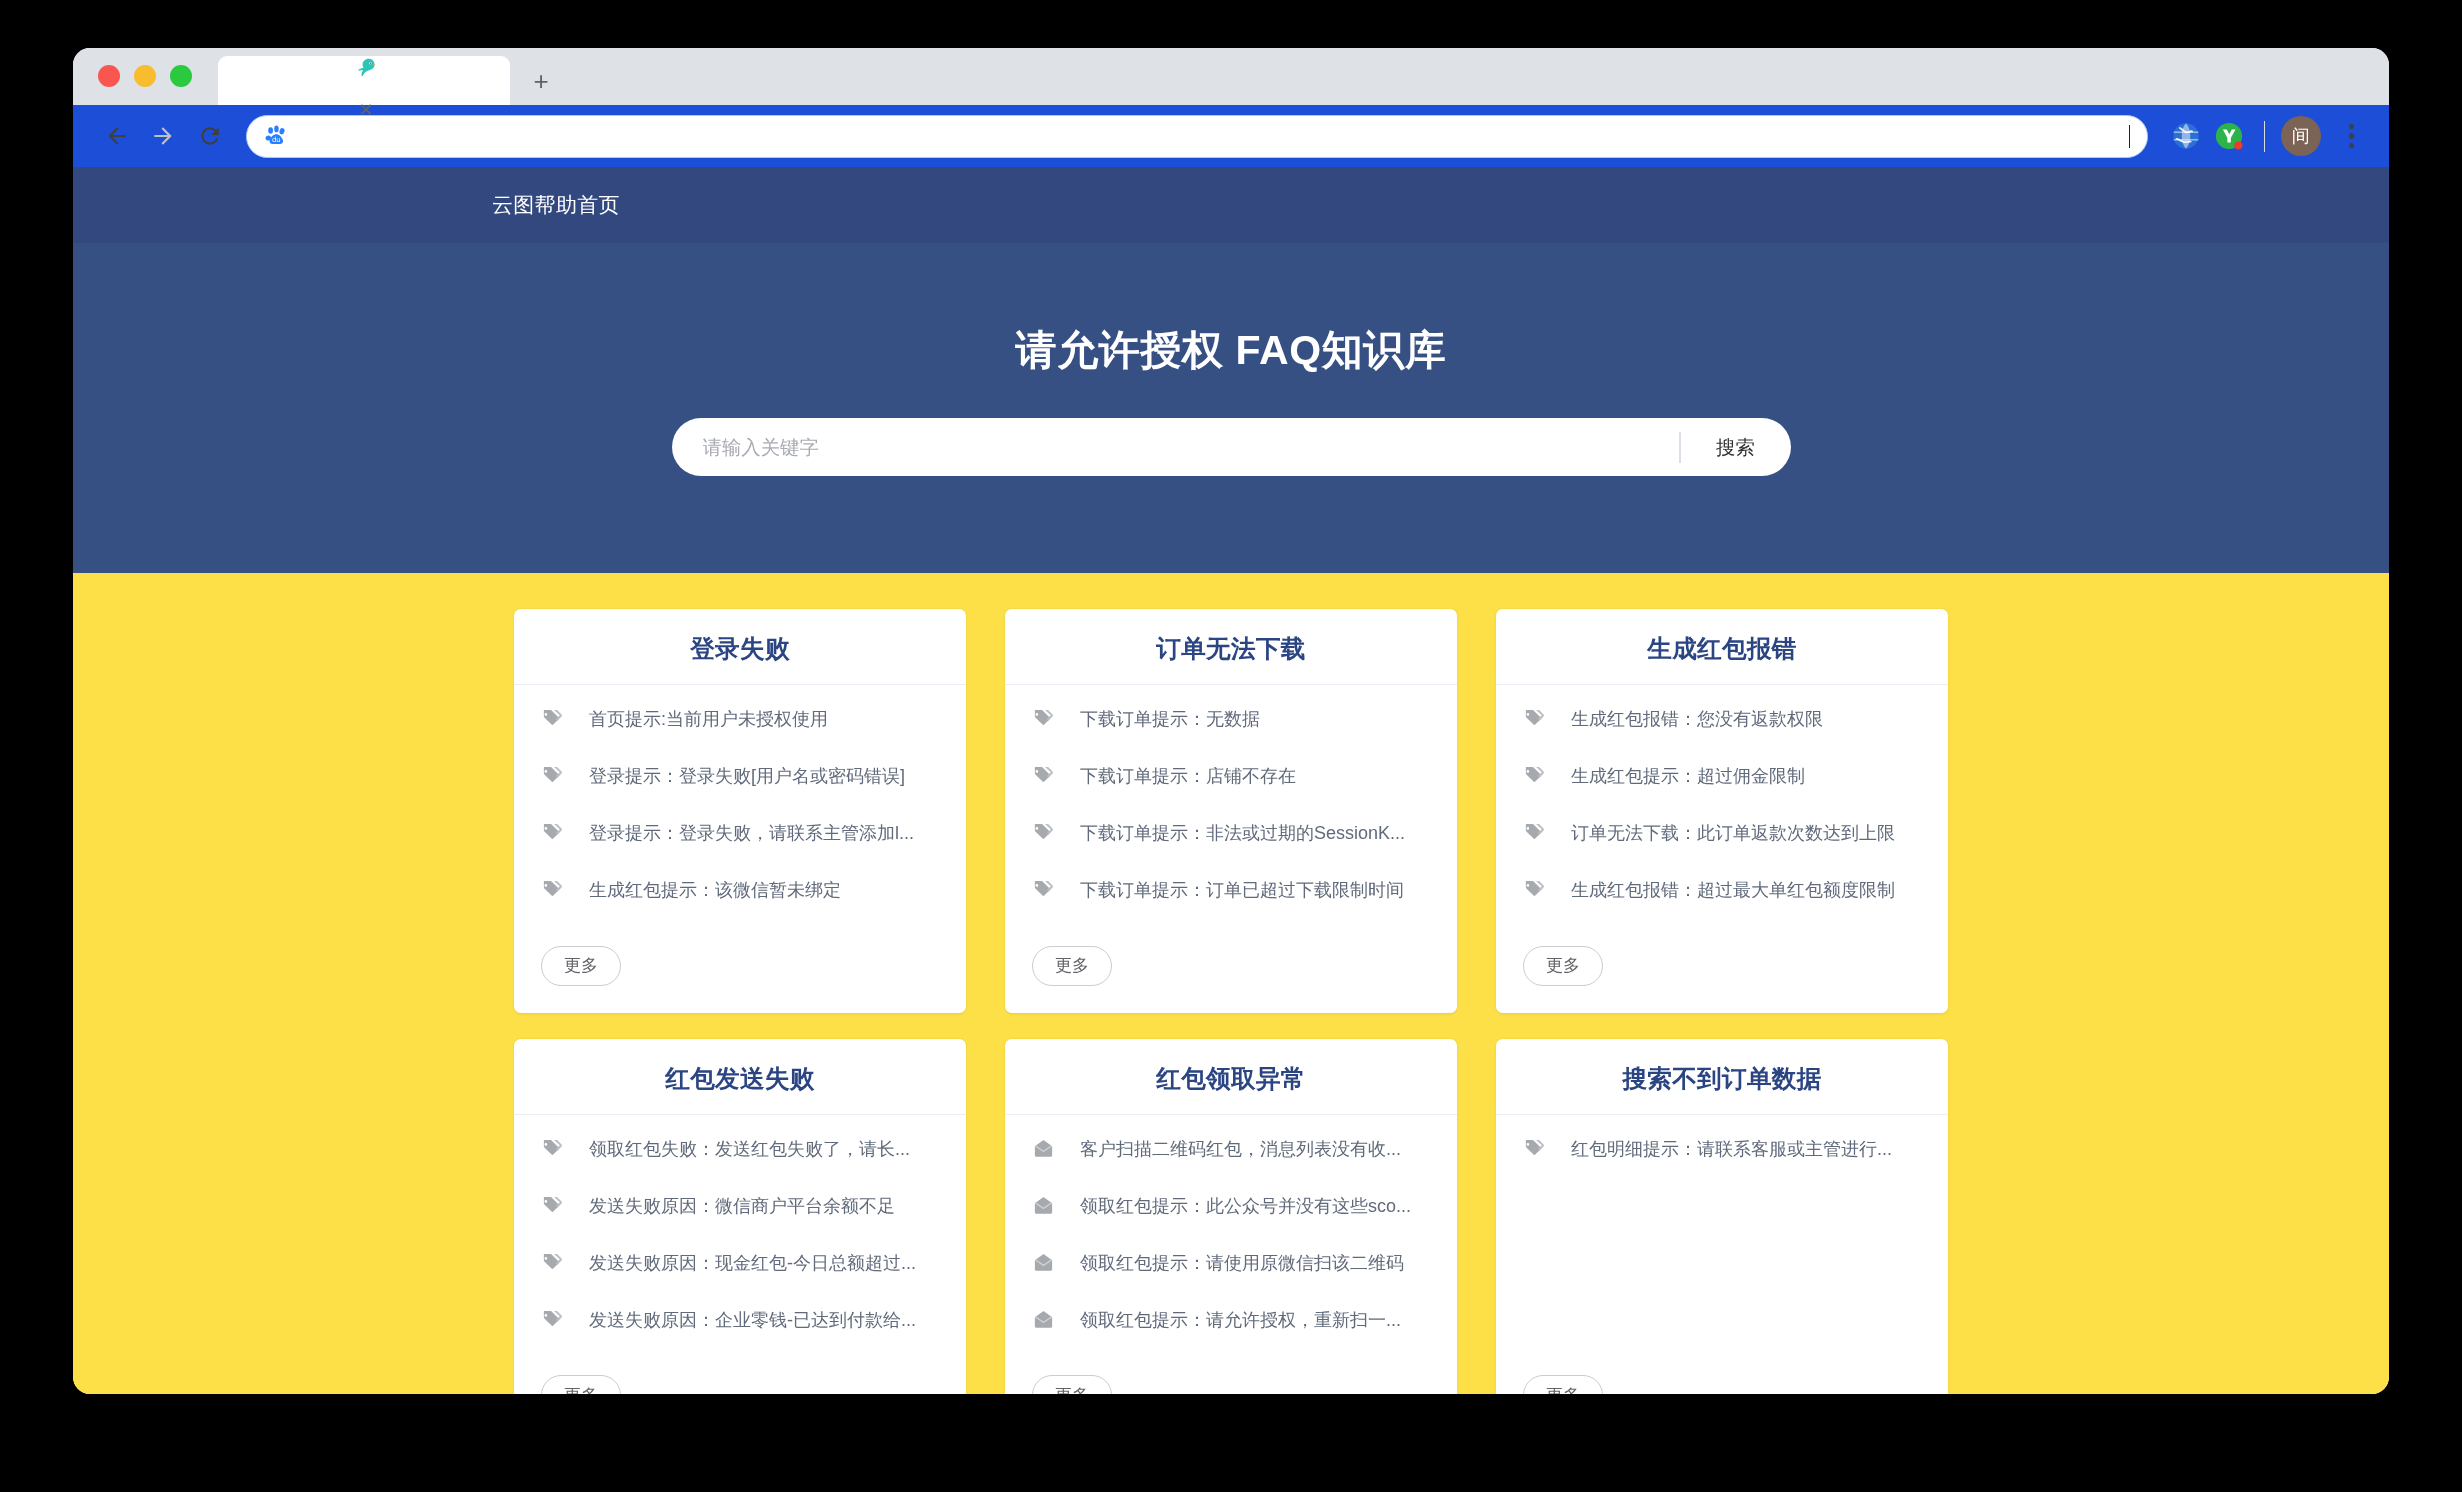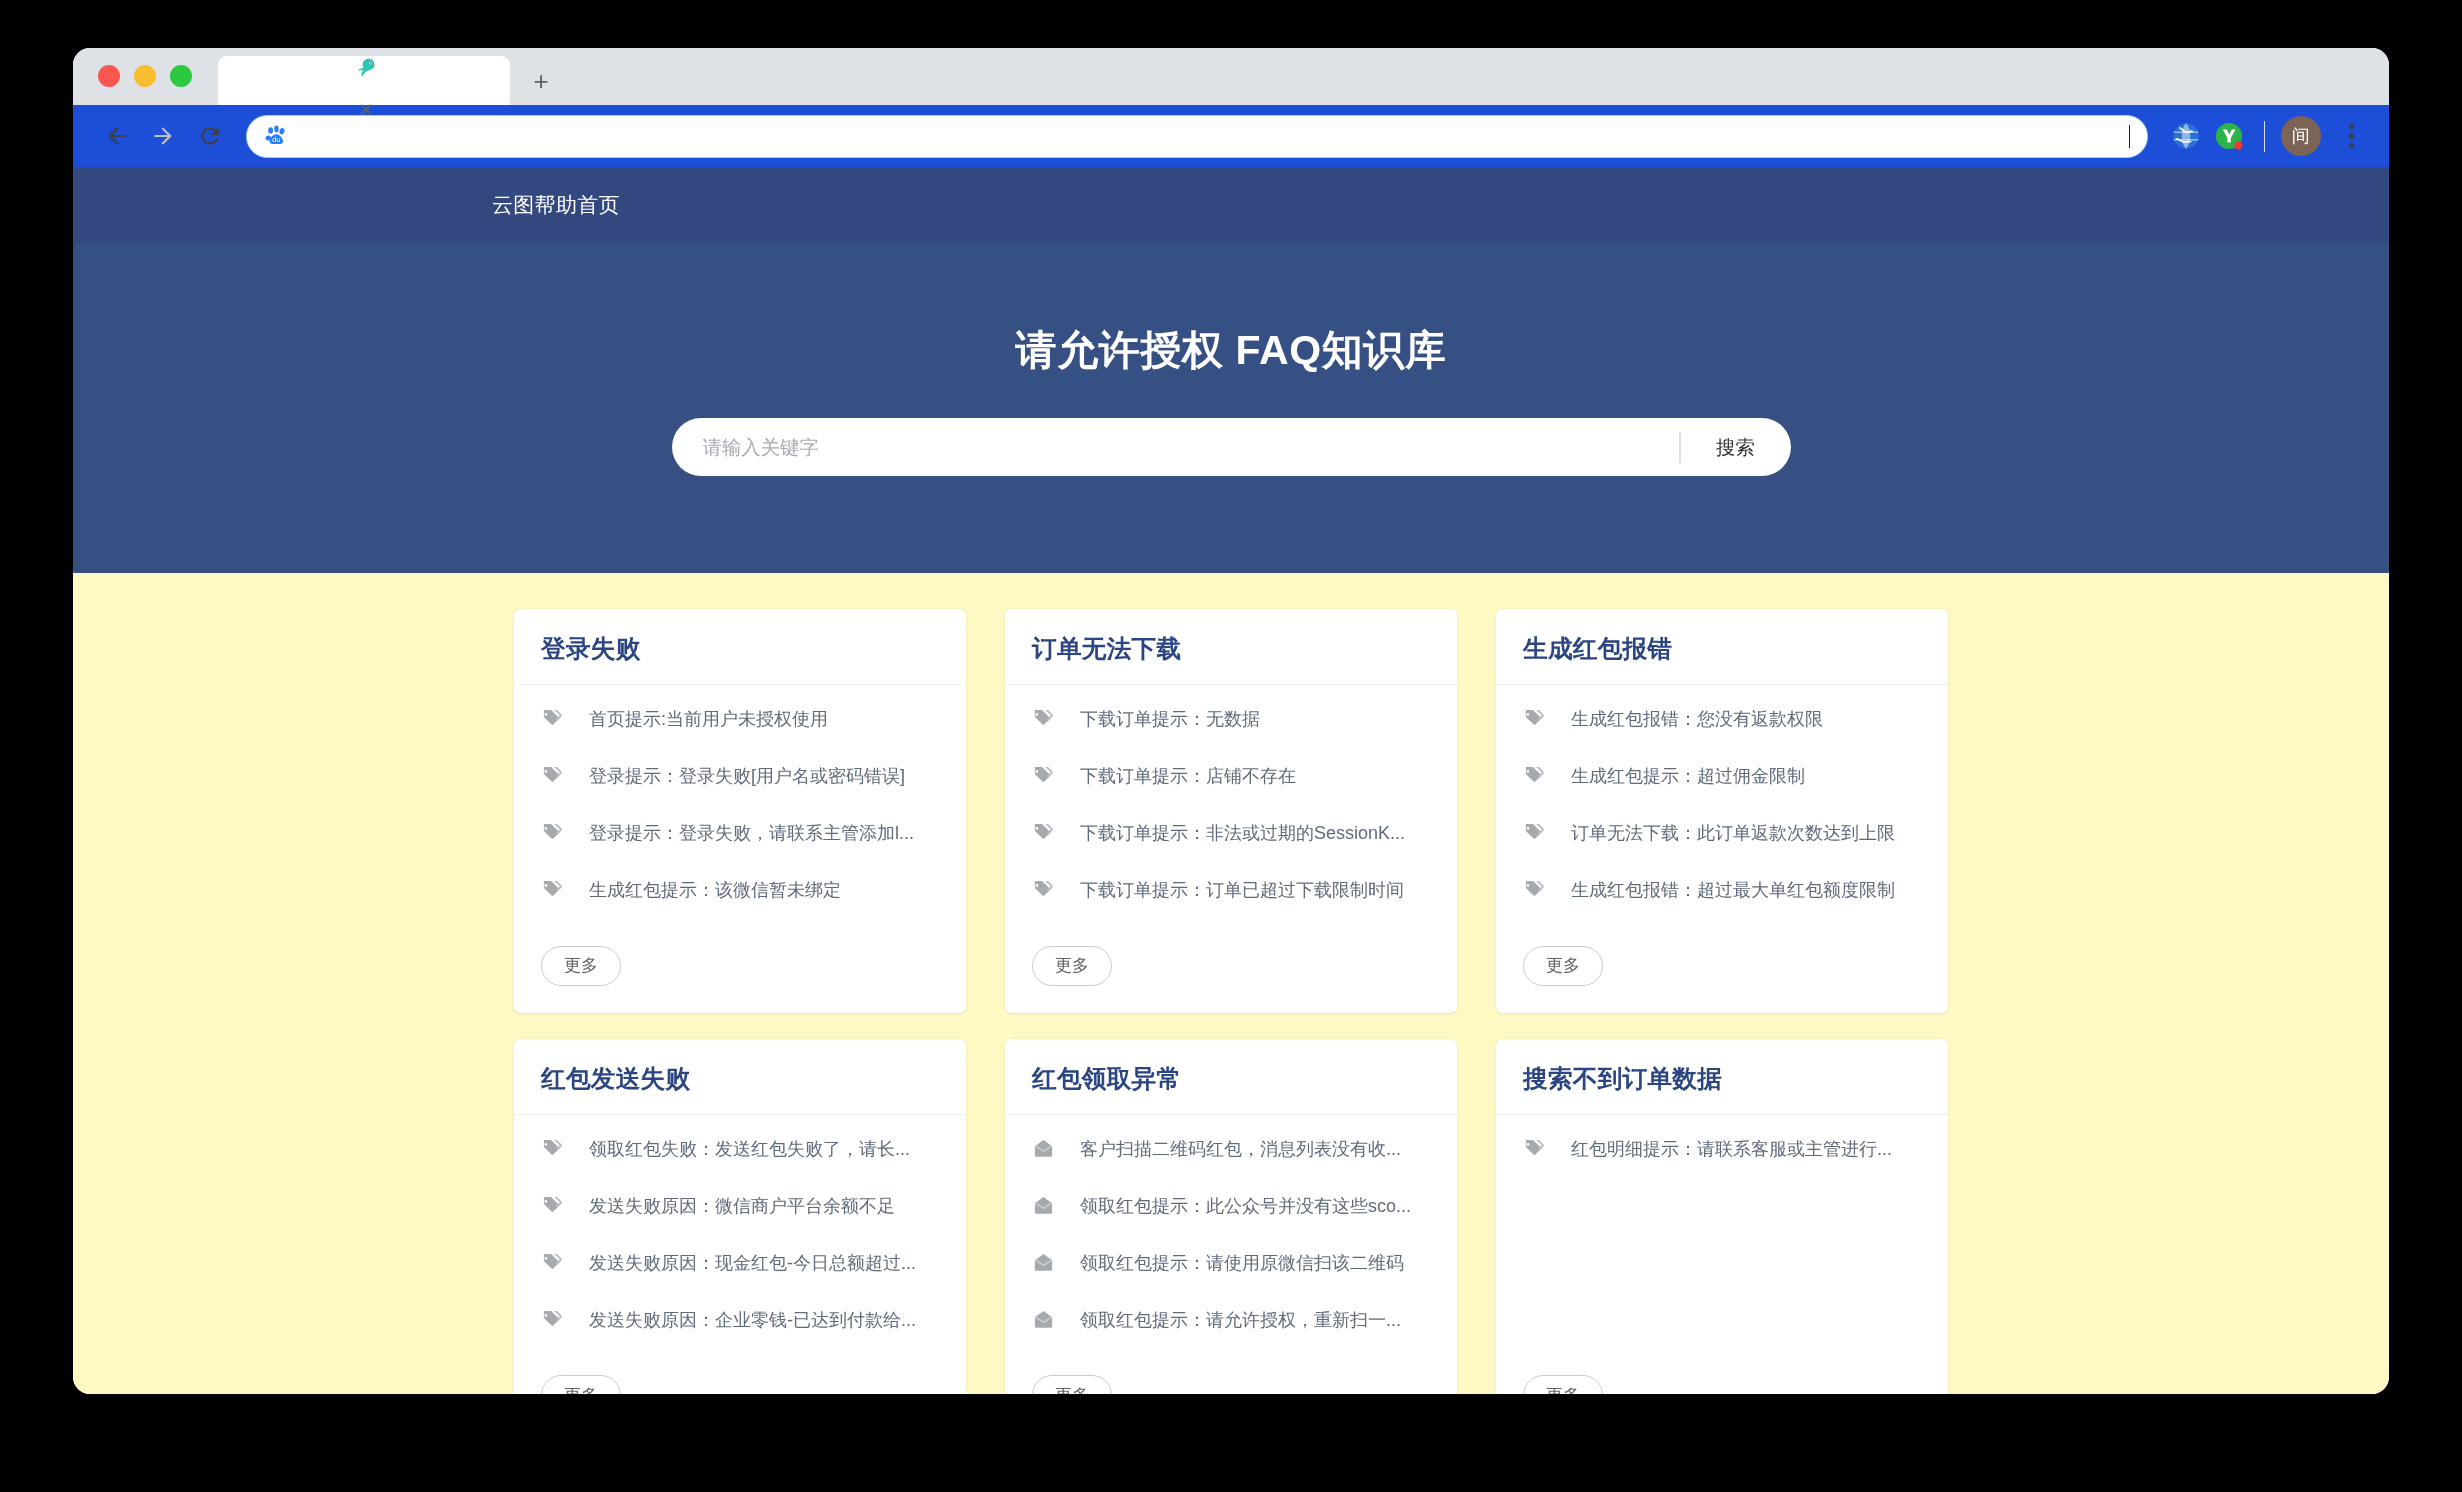--- a/index.html
+++ b/index.html
@@ -116,21 +116,21 @@
   .kebab {
     width: 36px; height: 40px; flex: none;
     display: flex; flex-direction: column; align-items: center; justify-content: center; gap: 4.5px;
     margin-left: 9px;
   }
   .kebab i { width: 5.2px; height: 5.2px; border-radius: 50%; background: #3c4043; display: block; }
 
   
   .viewport {
     height: calc(1346px - 57px - 62px);
-    background: #fef9c3;
+    background: #fde047;
     overflow: hidden;
     position: relative;
   }
 
   
   .site-nav {
     height: 76px;
     background: #32487e;
     display: flex; align-items: center;
   }
@@ -203,20 +203,21 @@
   }
   .card-head {
     padding: 23px 27px 19.4px 27px;
     border-bottom: 1.3px solid #ebeef5;
   }
   .card-title {
     font-size: 24.6px;
     font-weight: 700;
     color: #2b4582;
     letter-spacing: 0.3px;
+    text-align: center;
   }
   .card-body {
     padding: 22px 27px 0 27px;
     flex: 1 1 auto;
   }
   .faq-item {
     display: flex; align-items: flex-start;
     gap: 25px;
     height: 57px;
   }

